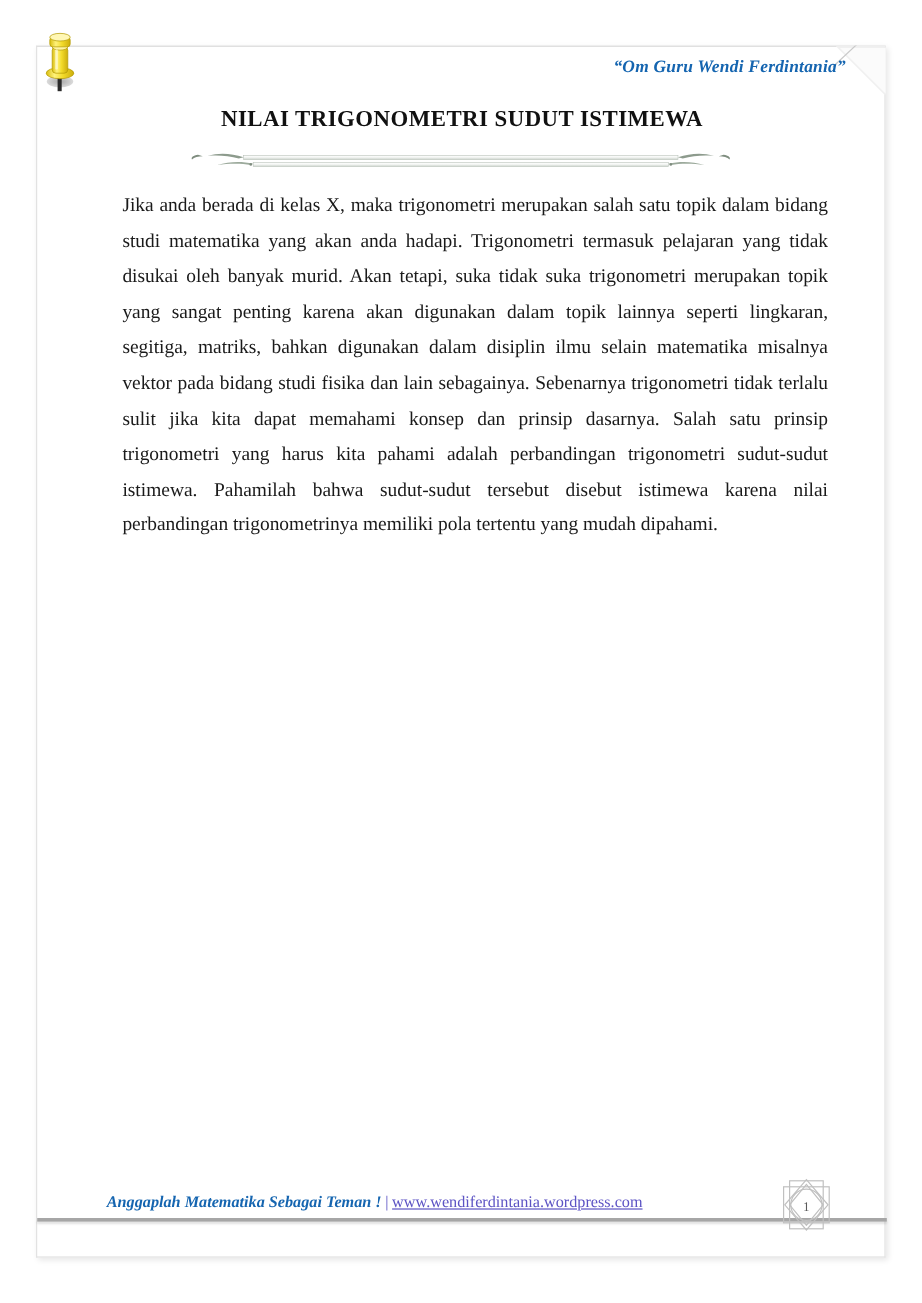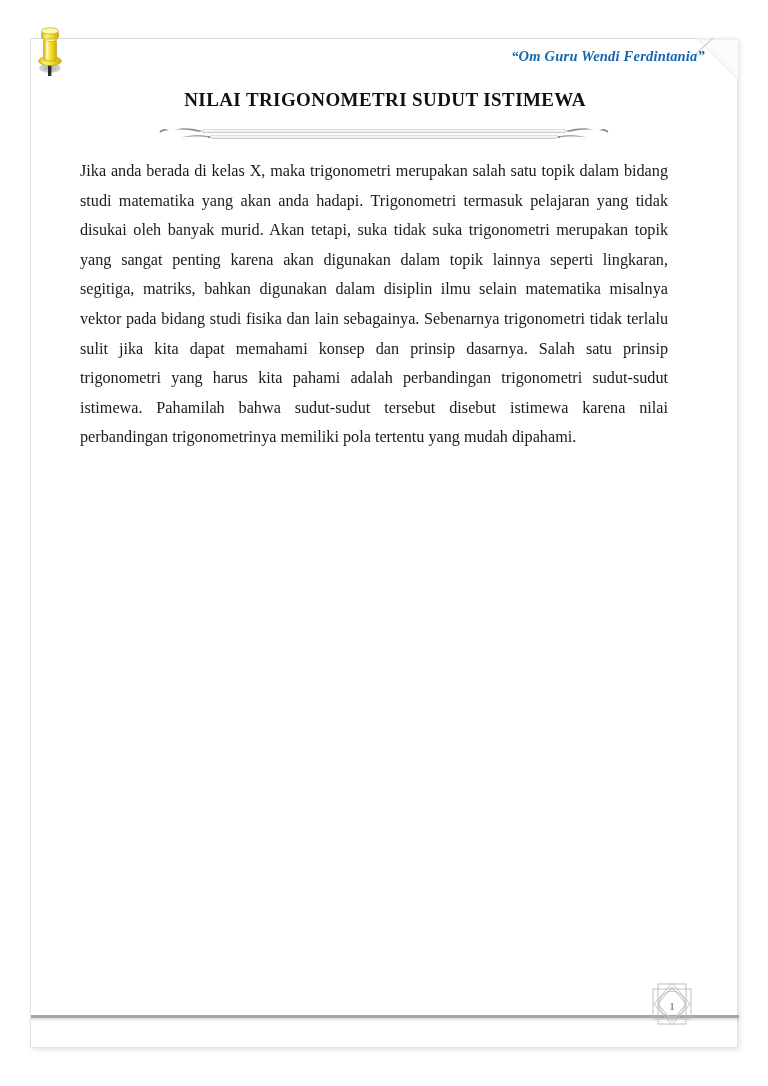--- a/index.html
+++ b/index.html
@@ -116,21 +116,21 @@
     position: absolute;
     left: 128px;
     top: 84px;
     width: 450px;
     height: 22px;
   }
 
   
   #body-copy {
     position: absolute;
-    left: 49px;
+    left: 71px;
     top: 118px;
     width: 588px;
   }
   .para {
     font-family: "Liberation Serif", "DejaVu Serif", serif;
     font-size: 16.2px;
     line-height: 29.6px;
     color: #1a1a1a;
     text-align: justify;
     text-justify: inter-word;
@@ -238,20 +238,23 @@
         <circle cx="400" cy="14" r="1.1" fill="#7f8d7f"></circle>
       </svg>
     </div>
 
     <div id="body-copy">
       <p class="para">Jika anda berada di kelas X, maka trigonometri merupakan salah satu topik dalam bidang studi matematika yang akan anda hadapi. Trigonometri termasuk pelajaran yang tidak disukai oleh banyak murid. Akan tetapi, suka tidak suka trigonometri merupakan topik yang sangat penting karena akan digunakan dalam topik lainnya seperti lingkaran, segitiga, matriks, bahkan digunakan dalam disiplin ilmu selain matematika misalnya vektor pada bidang studi fisika dan lain sebagainya. Sebenarnya trigonometri tidak terlalu sulit jika kita dapat memahami konsep dan prinsip dasarnya. Salah satu prinsip trigonometri yang harus kita pahami adalah perbandingan trigonometri sudut-sudut istimewa. Pahamilah bahwa sudut-sudut tersebut disebut istimewa karena nilai perbandingan trigonometrinya memiliki pola tertentu yang mudah dipahami.</p>
     </div>
 
     <div id="footer-rule"></div>
 
+    <div id="footer-text">
+      <span id="footer-tagline">Anggaplah Matematika Sebagai Teman !</span><span id="footer-sep">|</span><span id="footer-url">www.wendiferdintania.wordpress.com</span>
+    </div>
 
     <div id="page-number-badge">
       <svg width="54" height="50" viewBox="0 0 54 50" xmlns="http://www.w3.org/2000/svg">
         <g fill="none" stroke="#c0c0c0" stroke-width="1">
           <rect x="8" y="8" width="38" height="30"></rect>
           <rect x="13" y="3" width="28" height="40"></rect>
           <polygon points="27,2 45,23 27,44 9,23"></polygon>
           <polygon points="27,6 41,23 27,40 13,23"></polygon>
           <circle cx="27" cy="23" r="13"></circle>
         </g>

